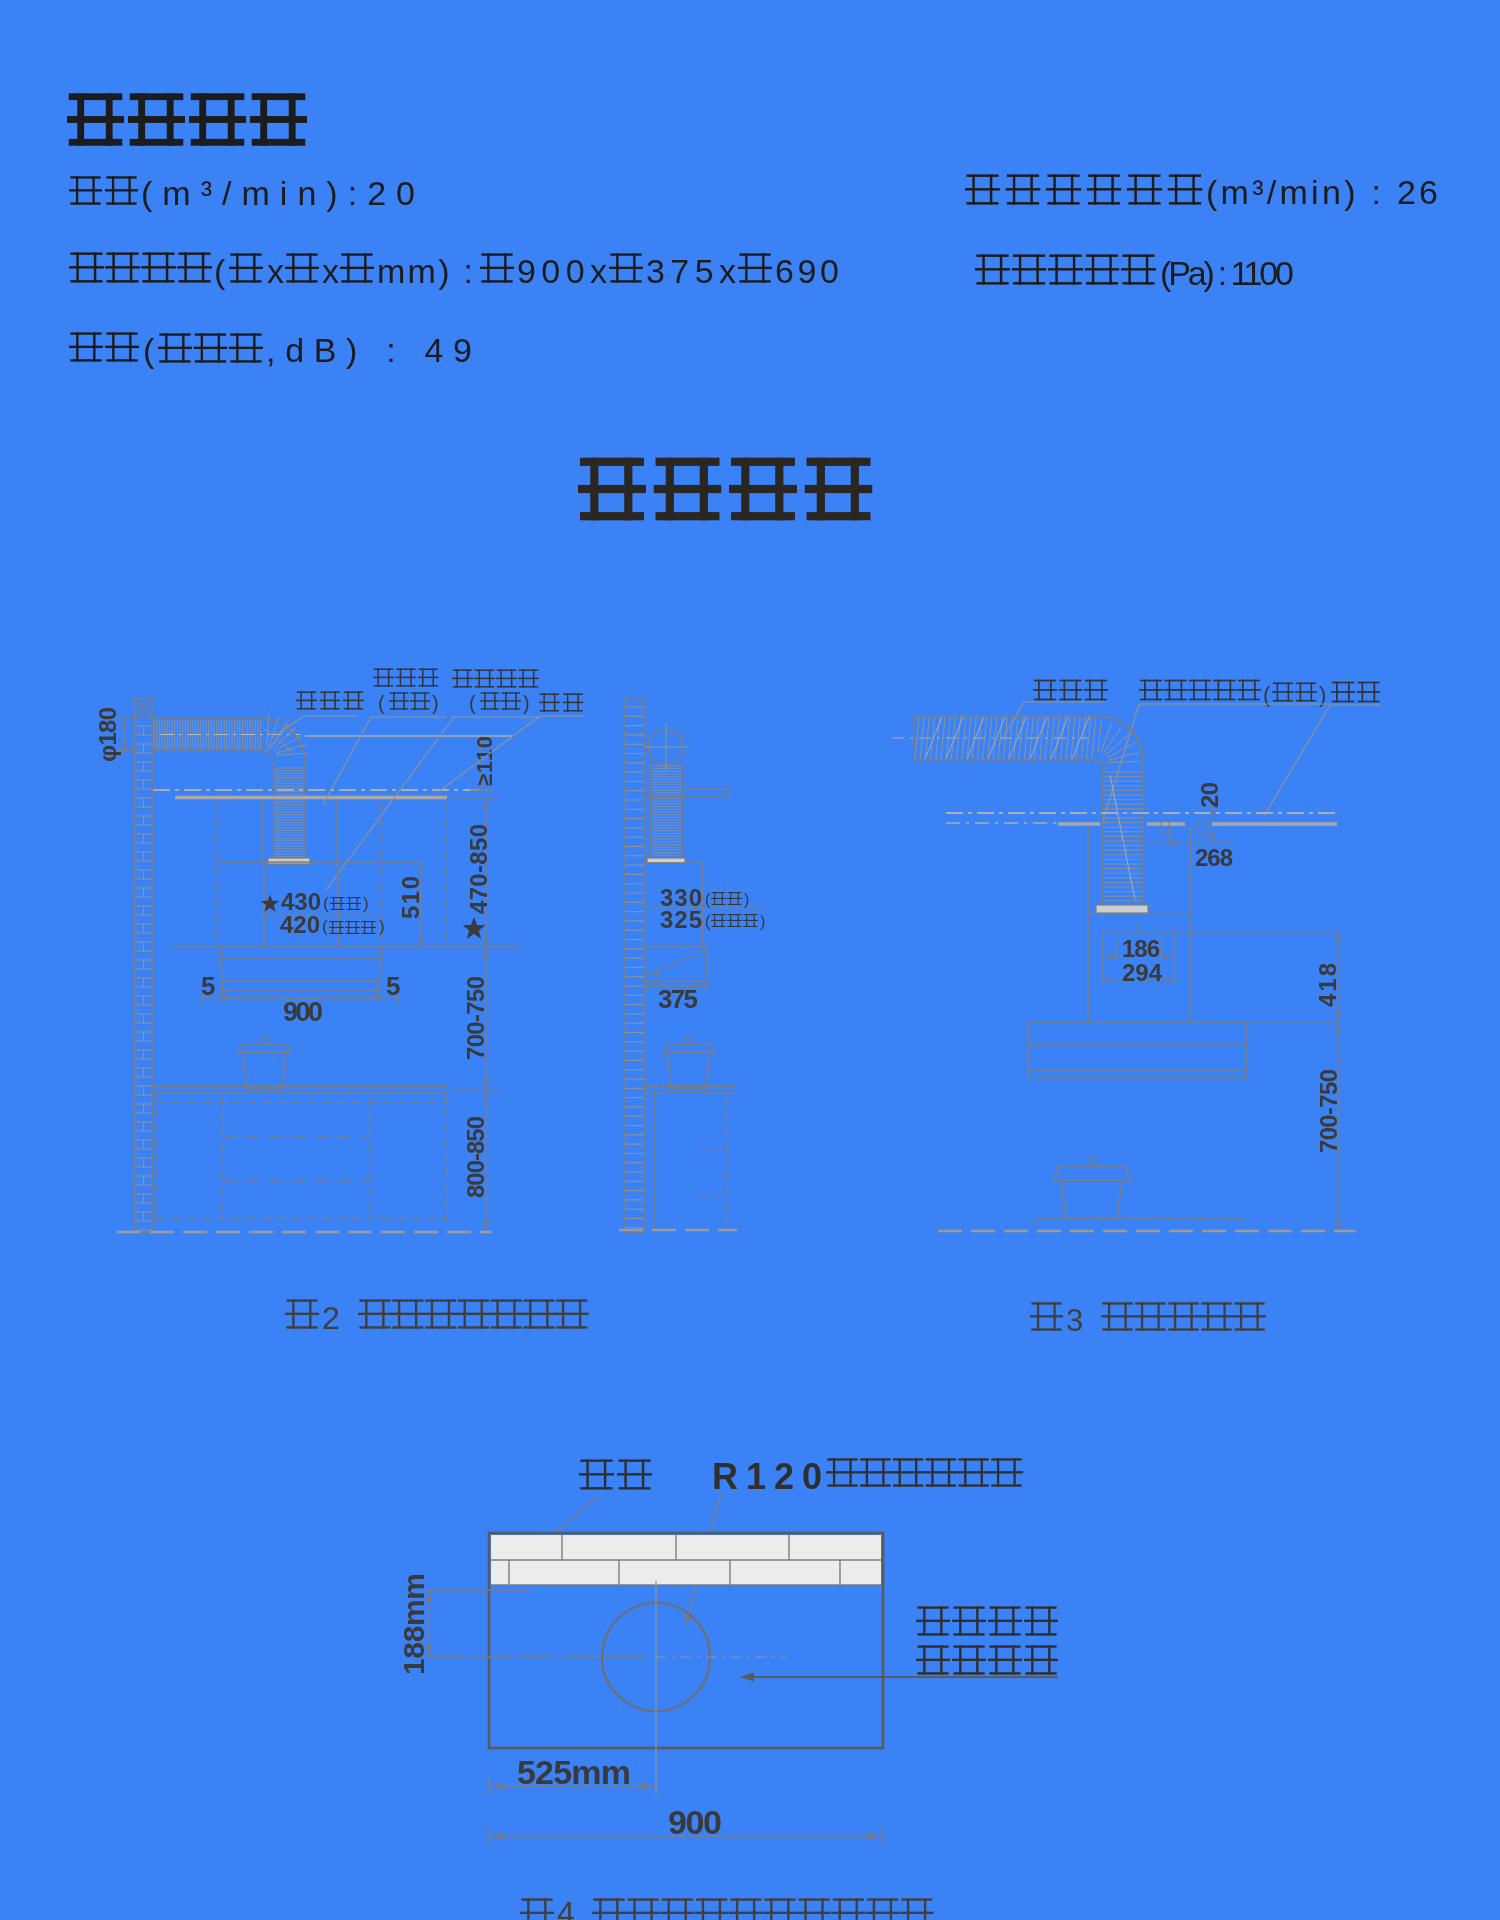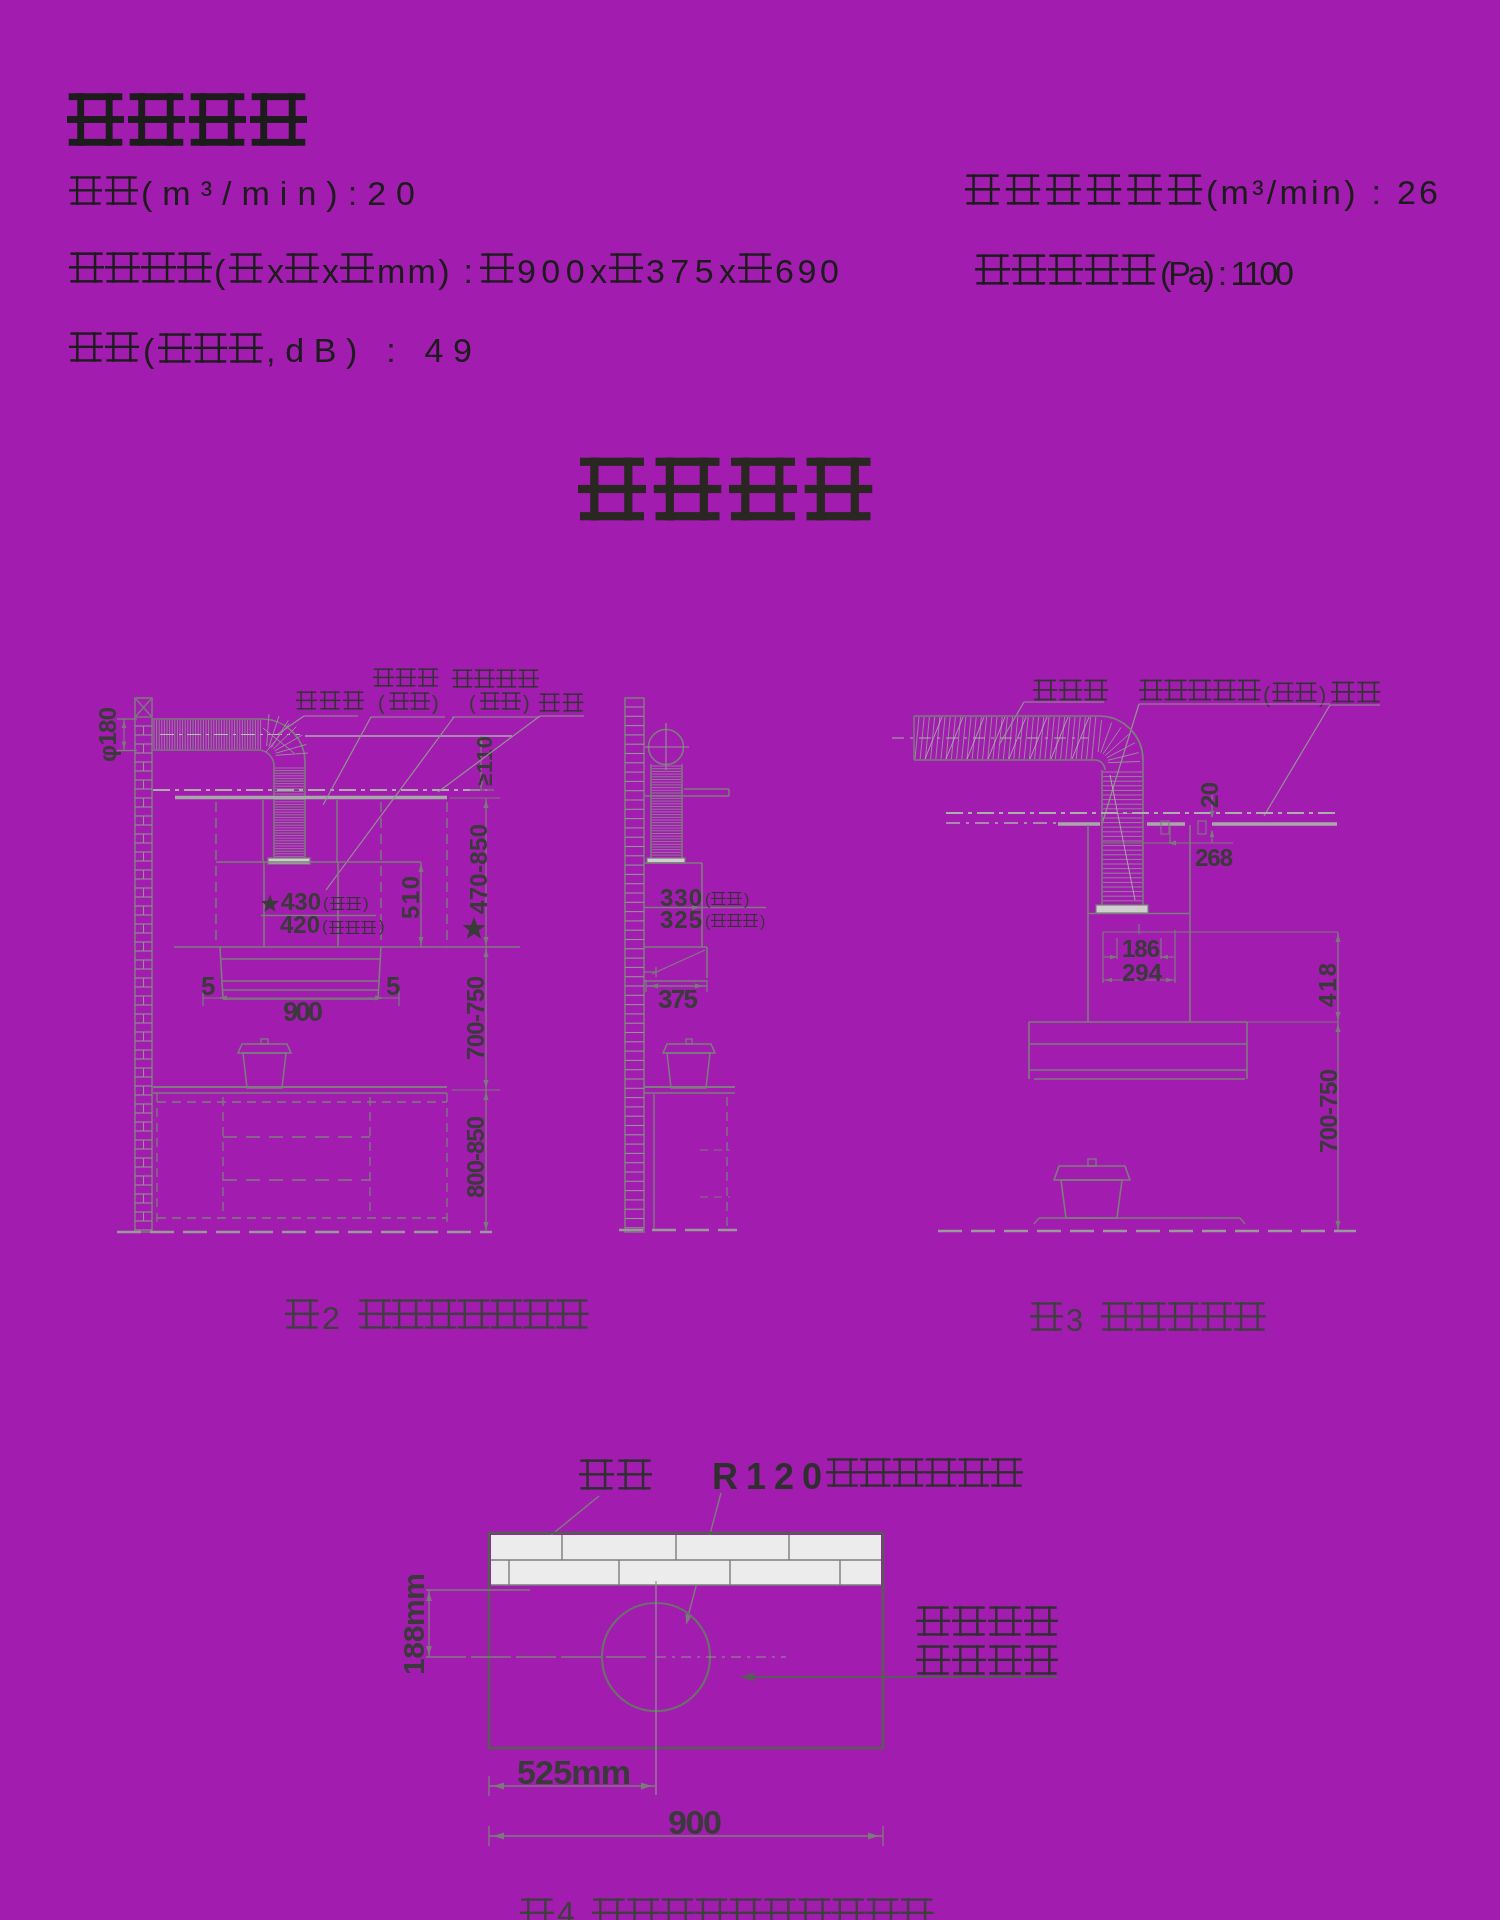--- a/index.html
+++ b/index.html
@@ -1,16 +1,16 @@
 <!DOCTYPE html>
 <html><head>
 <meta charset="utf-8">
 <style>
 html,body{margin:0;padding:0;background:#ffffff;}
-.page{position:relative;width:1500px;height:1920px;background:#a21caf;overflow:hidden;}
+.page{position:relative;width:1500px;height:1920px;background:#3b82f6;overflow:hidden;}
 </style>
 </head>
 <body>
 <div class="page">
 <svg width="1500" height="1920" viewBox="0 0 1500 1920" xmlns="http://www.w3.org/2000/svg">
 <defs>
 <symbol id="z" viewBox="0 0 100 100" preserveAspectRatio="none">
 <rect x="4" y="7" width="92" height="7"></rect>
 <rect x="0" y="46" width="100" height="7"></rect>
 <rect x="4" y="86" width="92" height="7"></rect>

